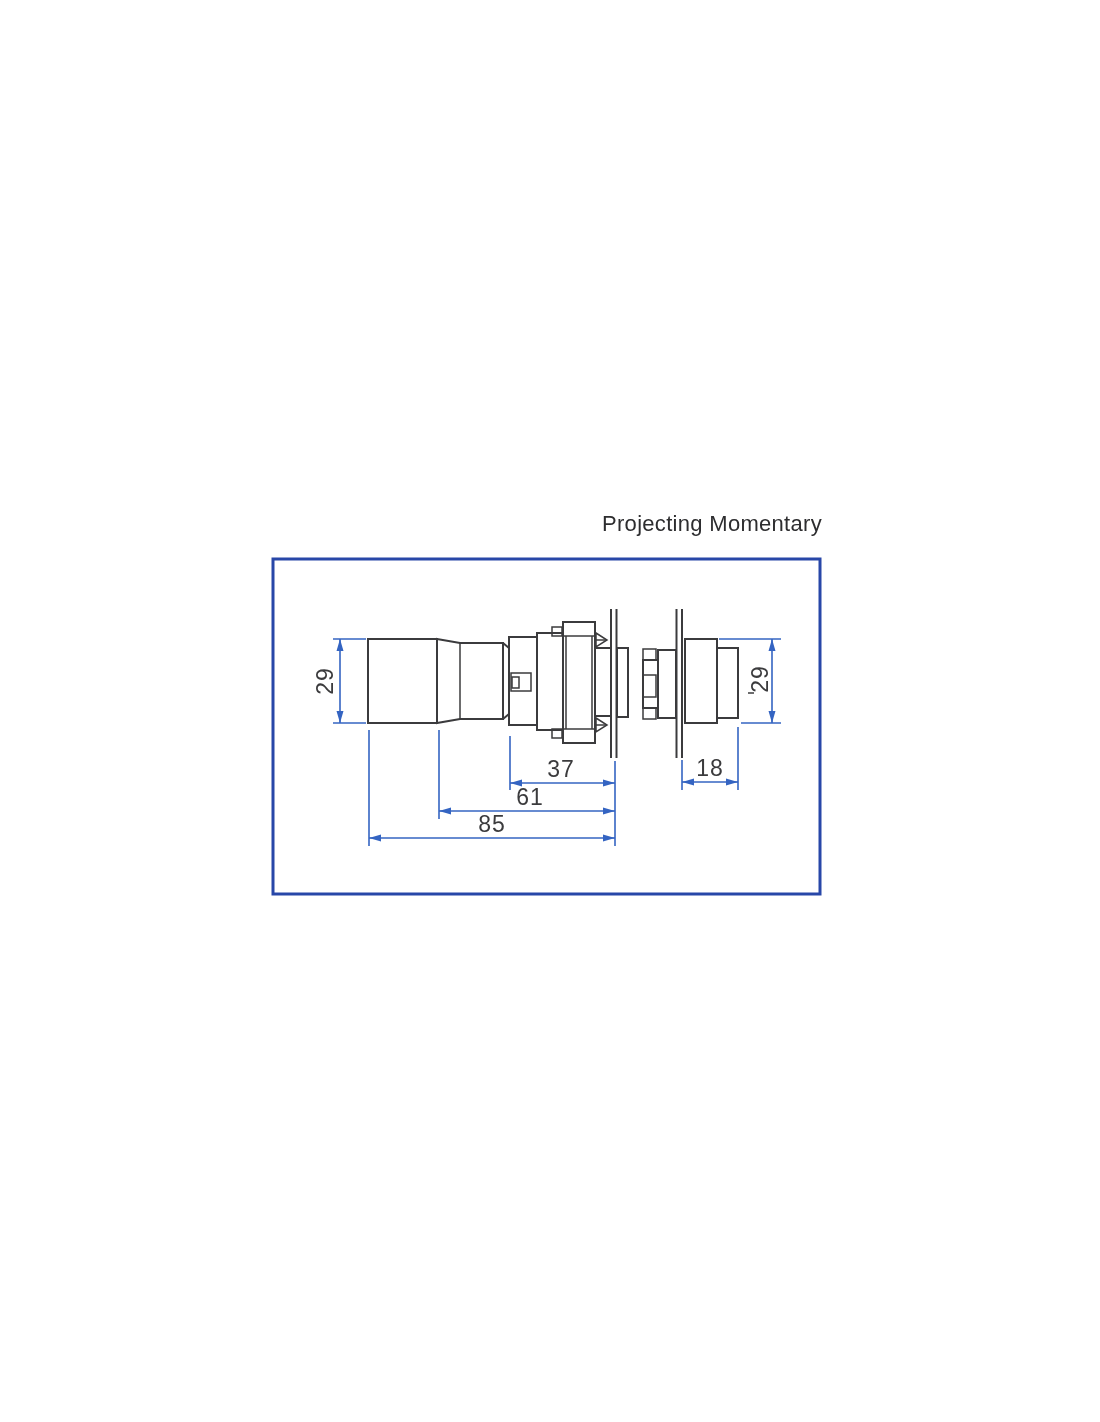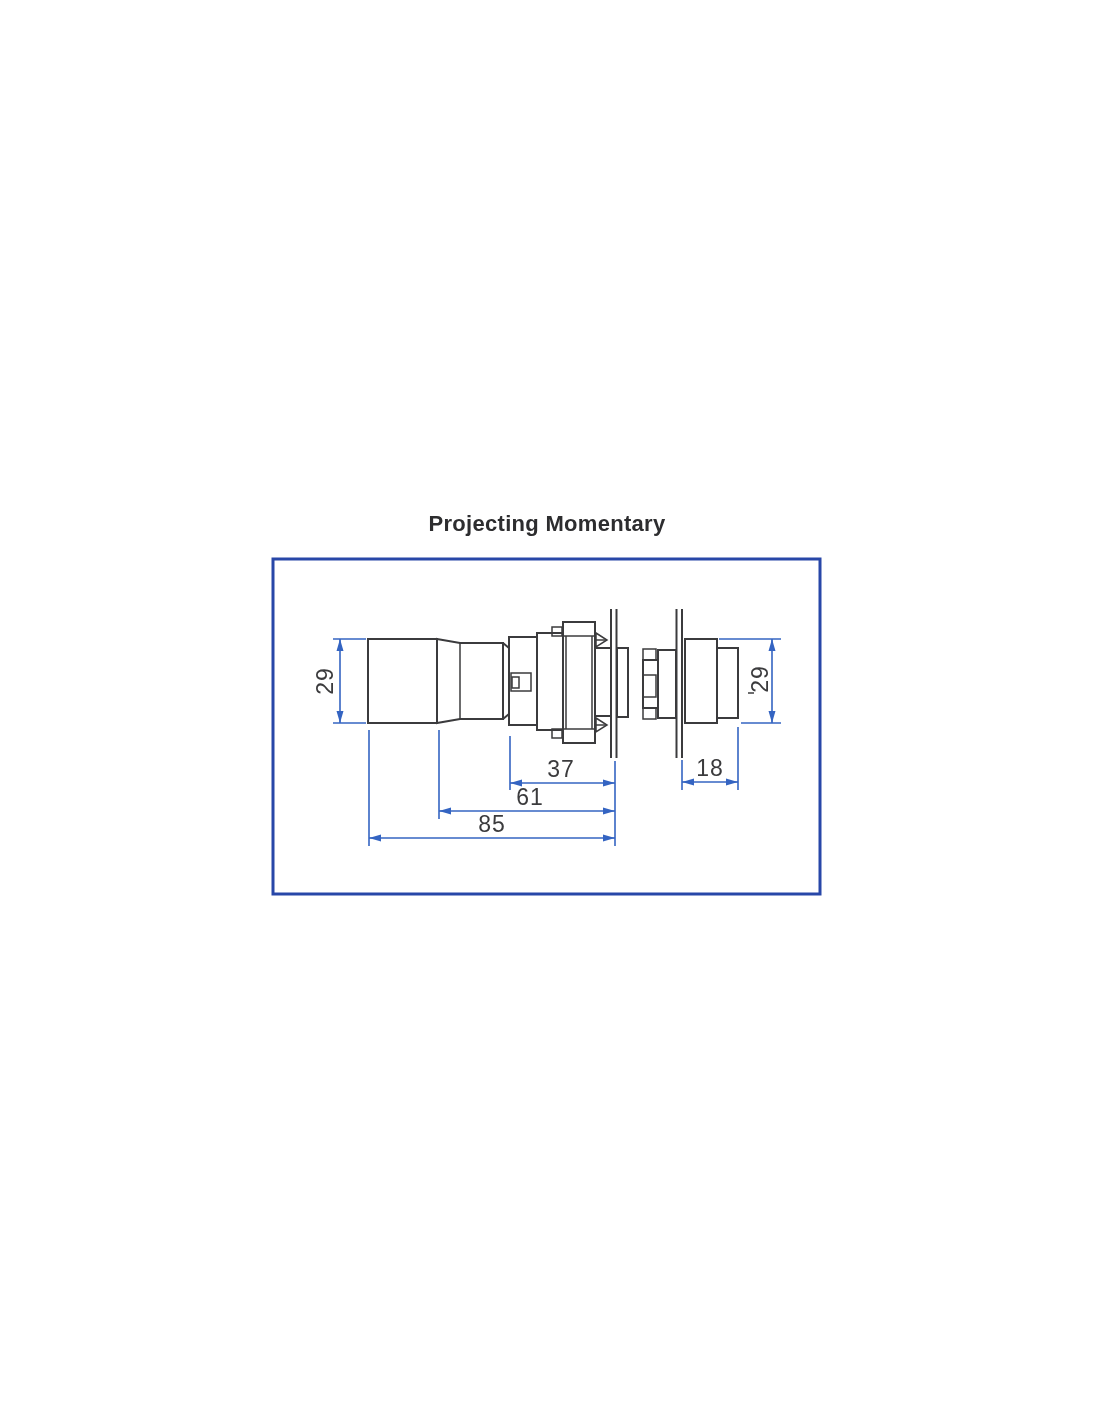--- a/index.html
+++ b/index.html
@@ -11,23 +11,23 @@
     width: 1100px;
     height: 1422px;
     position: relative;
     font-family: "Liberation Sans", sans-serif;
   }
   .page-title {
     position: absolute;
     left: 272px;
     top: 511px;
     width: 550px;
-    text-align: center;
+    text-align: right;
     font-size: 22px;
-    font-weight: 700;
+    font-weight: 400;
     letter-spacing: 0.3px;
     color: var(--color-title, #2d2d2f);
   }
   svg.drawing {
     position: absolute;
     left: 0;
     top: 0;
     width: 1100px;
     height: 1422px;
   }

